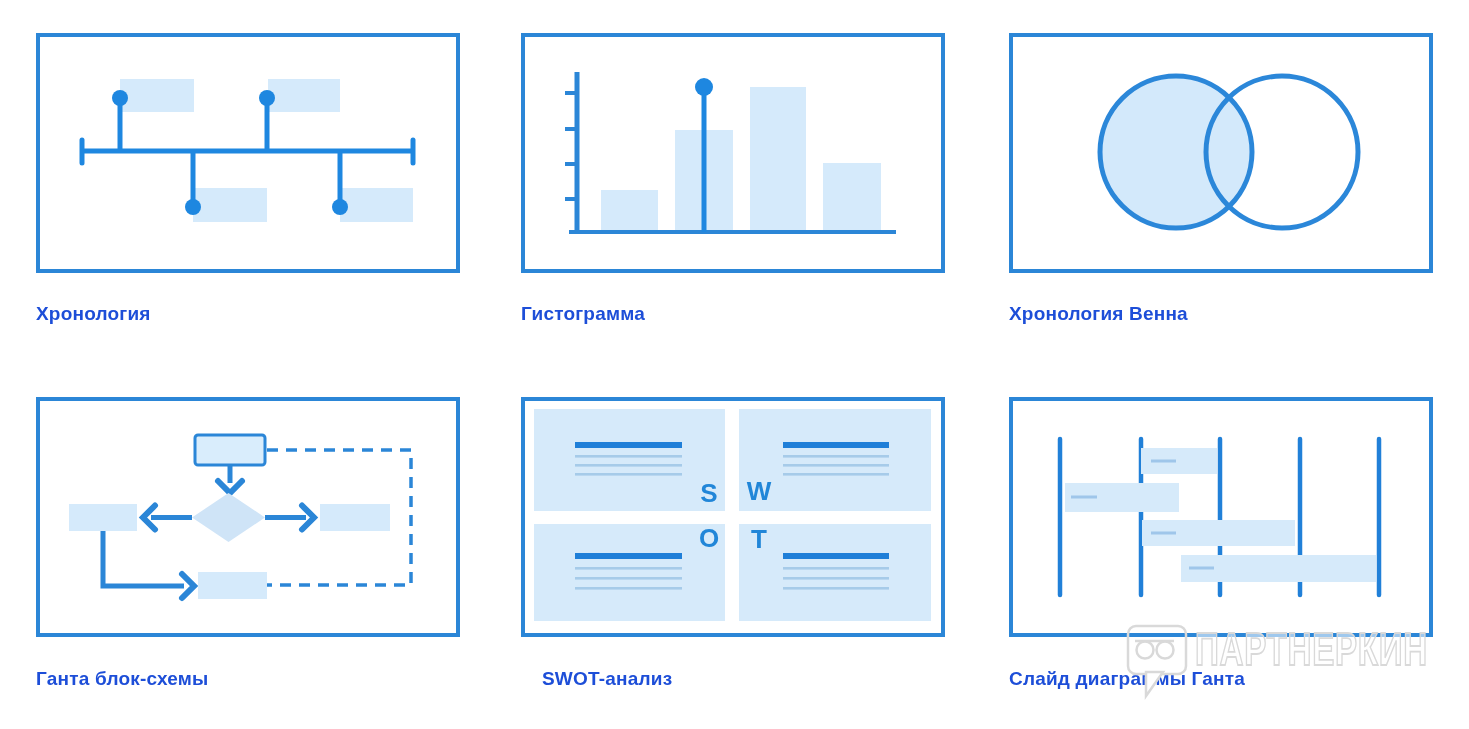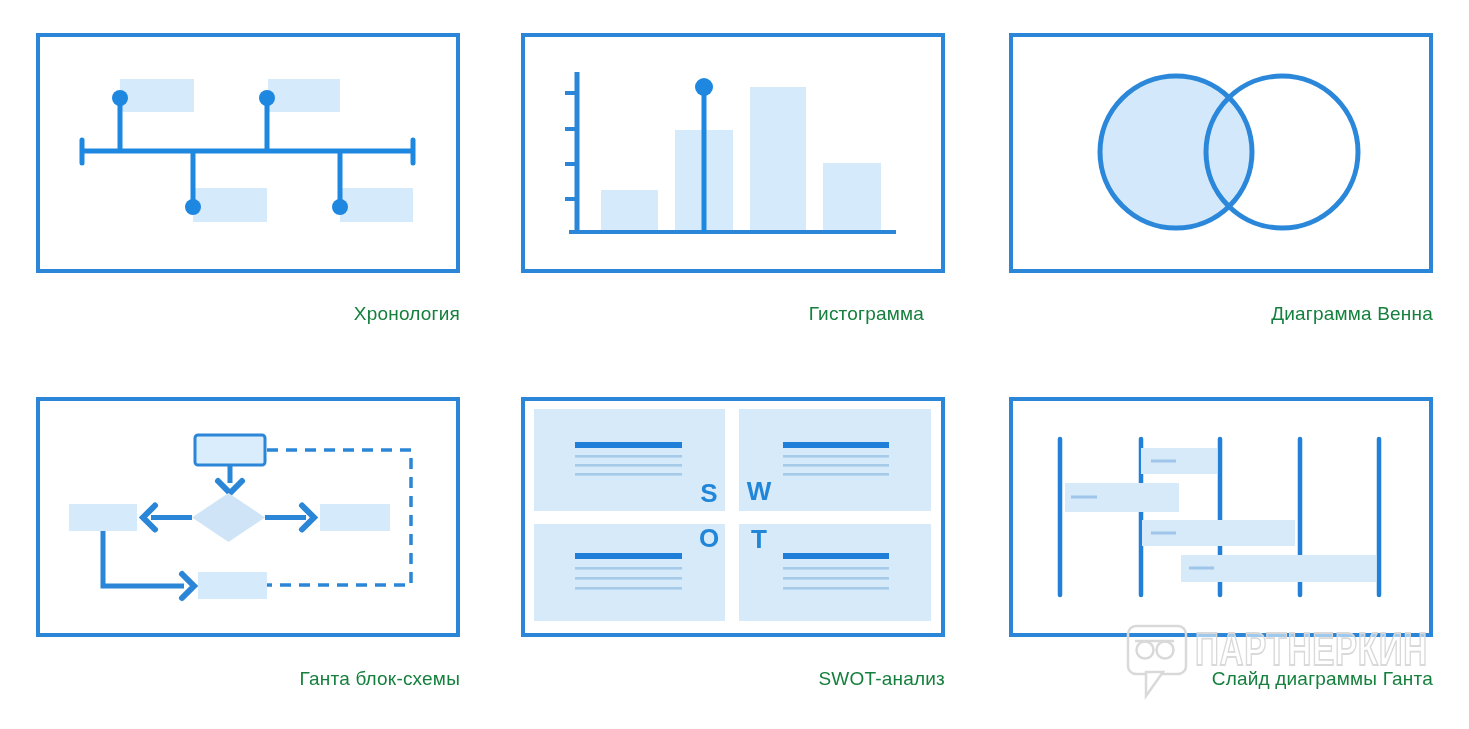--- a/index.html
+++ b/index.html
@@ -15,37 +15,37 @@
     width:424px;height:240px;
     box-sizing:border-box;
     border:4px solid #2b86d7;
     background:#ffffff;
     cursor:pointer;
   }
   .card svg{display:block;width:100%;height:100%;}
   .card-label{
     position:absolute;
     width:424px;height:24px;
-    text-align:right;
+    text-align:left;
     font-size:19px;
-    font-weight:normal;
-    color:#15803d;
+    font-weight:bold;
+    color:#1d4ed8;
     letter-spacing:0.2px;
   }
   #card-timeline {left:36px;  top:33px;}
   #card-histogram{left:521px; top:33px;}
   #card-venn     {left:1009px;top:33px;}
   #card-flowchart{left:36px;  top:397px;}
   #card-swot     {left:521px; top:397px;}
   #card-gantt    {left:1009px;top:397px;}
   #label-timeline {left:36px;  top:303px;}
-  #label-histogram{left:500px; top:303px;}
+  #label-histogram{left:521px; top:303px;}
   #label-venn     {left:1009px;top:303px;}
   #label-flowchart{left:36px;  top:668px;}
-  #label-swot     {left:521px; top:668px;}
+  #label-swot     {left:542px; top:668px;}
   #label-gantt    {left:1009px;top:668px;}
   .watermark{
     position:absolute;
     left:1118px; top:612px;
     width:330px; height:100px;
     pointer-events:none;
   }
   .swot-letter{
     font-weight:bold;
     font-size:26px;
@@ -194,21 +194,21 @@
 
     <line x1="138" y1="60" x2="163" y2="60" stroke="#9fc6ea" stroke-width="3"></line>
     <line x1="58" y1="96" x2="84" y2="96" stroke="#9fc6ea" stroke-width="3"></line>
     <line x1="138" y1="132" x2="163" y2="132" stroke="#9fc6ea" stroke-width="3"></line>
     <line x1="176" y1="167" x2="201" y2="167" stroke="#9fc6ea" stroke-width="3"></line>
   </svg>
 </div>
 
 <div class="card-label" id="label-timeline">Хронология</div>
 <div class="card-label" id="label-histogram">Гистограмма</div>
-<div class="card-label" id="label-venn">Диаграмма Венна</div>
+<div class="card-label" id="label-venn">Хронология Венна</div>
 <div class="card-label" id="label-flowchart">Ганта блок-схемы</div>
 <div class="card-label" id="label-swot">SWOT-анализ</div>
 <div class="card-label" id="label-gantt">Слайд диаграммы Ганта</div>
 
 <div class="watermark">
   <svg viewBox="0 0 330 100">
     <g fill="none" stroke="#d9d9d9" stroke-width="2.5">
       <rect x="10" y="14" width="58" height="48" rx="8"></rect>
       <polygon points="28,60 28,84 45,60" fill="#ffffff" stroke="#d9d9d9" stroke-width="2.5"></polygon>
       <line x1="17" y1="29" x2="56" y2="29"></line>

